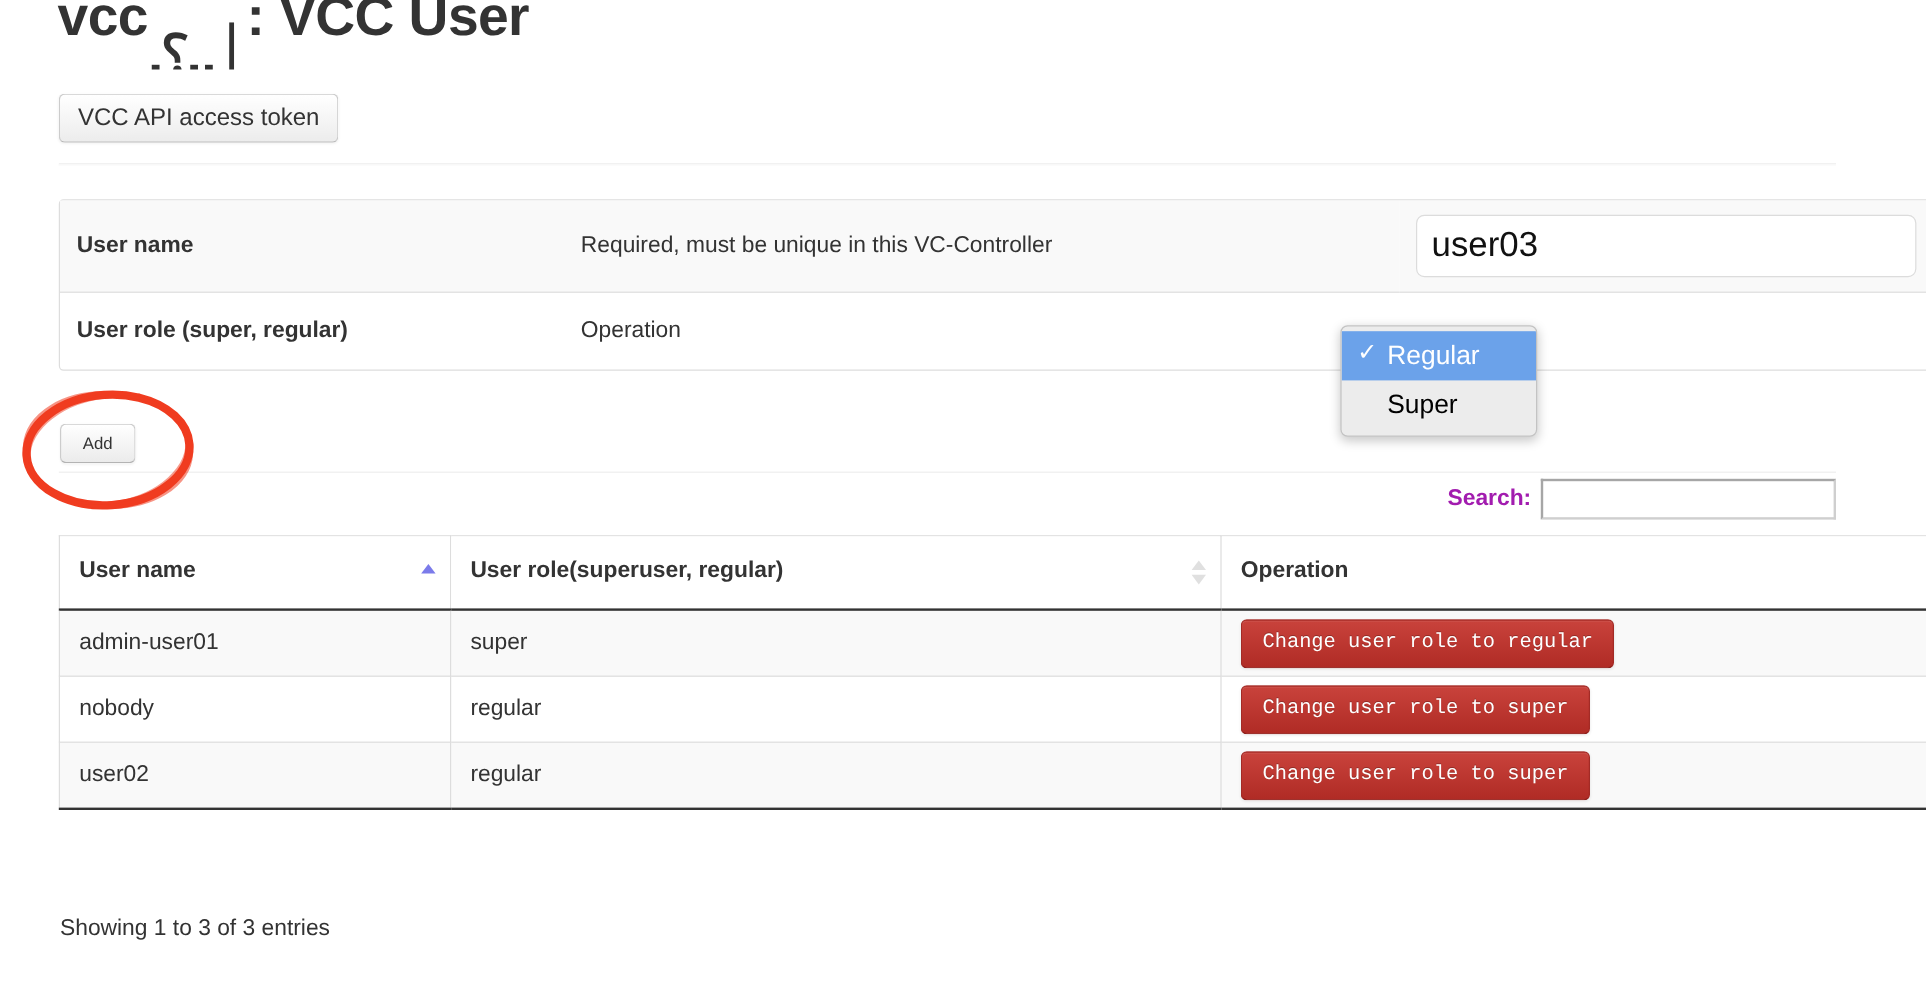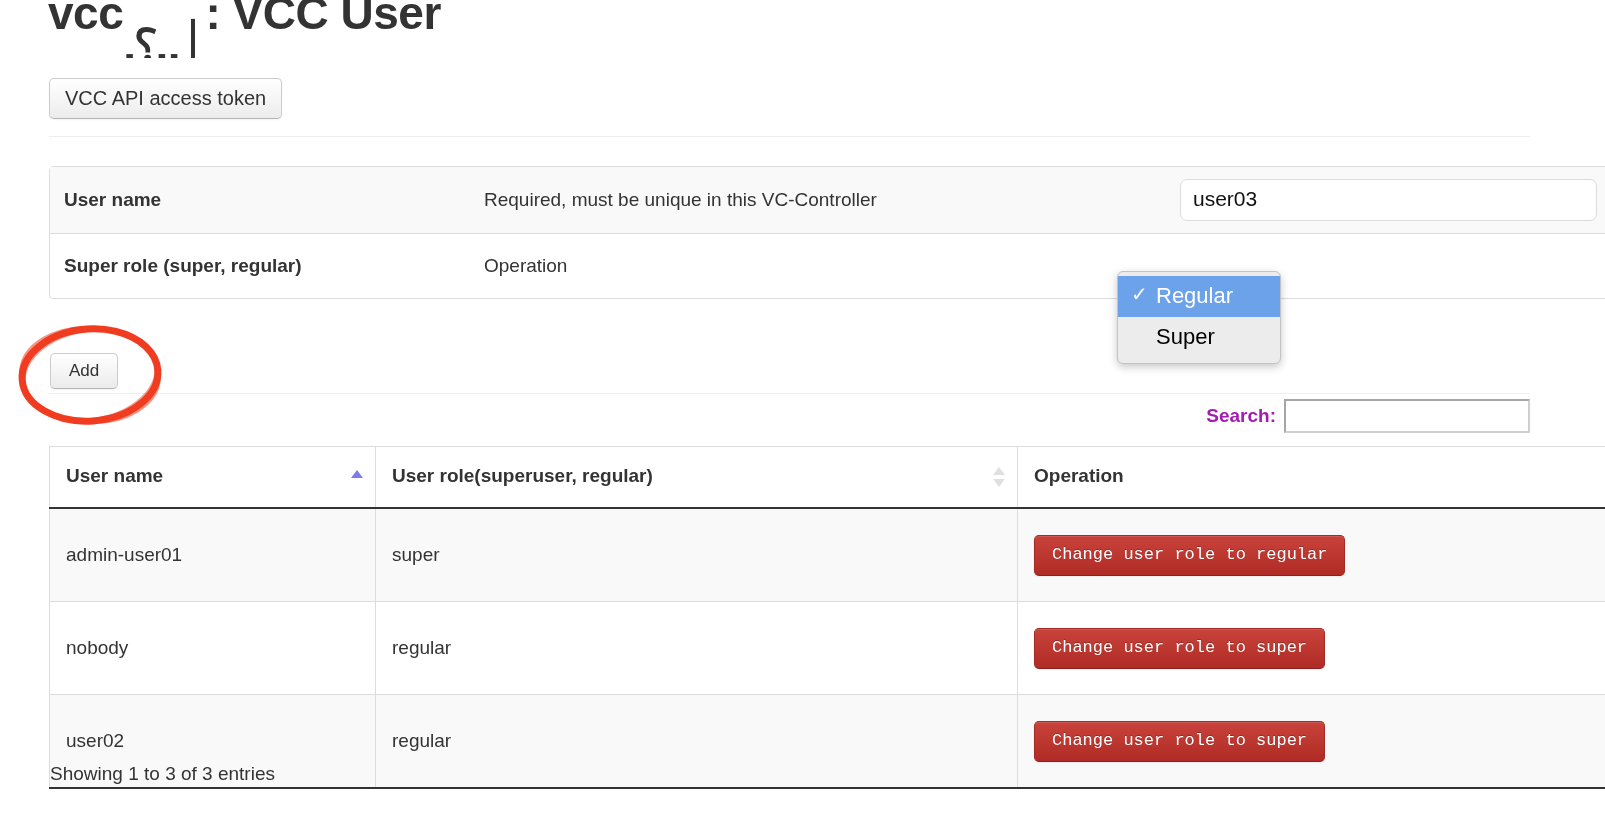--- a/index.html
+++ b/index.html
@@ -87,21 +87,21 @@
   }
   .form-table tr:first-child td { border-top: none; }
   .form-table tr.row-shade td { background: #f9f9f9; }
   .form-table .col-label { width: 392px; font-weight: bold; color: #333; padding-left: 14px; }
   .form-table .col-desc  { width: 668px; color: #333; }
   .form-table .col-field { width: 417px; padding: 12px 14px; position: relative; }
 
   .name-input {
     width: 100%;
     box-sizing: border-box;
-    font-size: 21px;
+    font-size: 29px;
     font-family: "Liberation Sans", sans-serif;
     padding: 6px 10px 8px 12px;
     color: #111111;
     border: 1px solid #dcdcdc;
     border-radius: 7px;
     background: #ffffff;
     outline: none;
     line-height: 1.25;
   }
 
@@ -146,21 +146,21 @@
     line-height: 1;
   }
   .select-popup .opt:not(.selected) .check { visibility: hidden; }
 
   
   .add-btn {
     position: absolute;
     left: 50px;
     top: 353px;
     padding: 8px 18px 9px 18px;
-    font-size: 17px;
+    font-size: 14px;
     color: #333333;
     background: linear-gradient(to bottom, #ffffff 0%, #ebebeb 100%);
     border: 1px solid #cccccc;
     border-bottom-color: #b3b3b3;
     border-radius: 5px;
     box-shadow: inset 0 1px 0 rgba(255,255,255,0.2), 0 1px 2px rgba(0,0,0,0.05);
     font-family: "Liberation Sans", sans-serif;
     cursor: pointer;
     line-height: 1;
     z-index: 5;
@@ -233,21 +233,21 @@
     padding: 18px 16px 20px 16px;
     border: 1px solid #dddddd;
     border-bottom: 2px solid #333333;
     position: relative;
     background: #ffffff;
     vertical-align: middle;
   }
   .data-table td {
     font-size: 19px;
     color: #333333;
-    padding: 23px 16px;
+    padding: 4px 16px;
     border: 1px solid #dddddd;
     vertical-align: middle;
     height: 46px;
   }
   .data-table tr.odd td { background: #f9f9f9; }
   .data-table tr.even td { background: #ffffff; }
   .data-table tr.last td { border-bottom: 2px solid #333333; }
   .col-username { width: 293px; }
   .col-userrole { width: 609px; }
   .col-op { width: 579px; }
@@ -307,21 +307,21 @@
 <table class="form-table">
   <tbody>
     <tr class="row-shade">
       <td class="col-label">User name</td>
       <td class="col-desc">Required, must be unique in this VC-Controller</td>
       <td class="col-field">
         <input class="name-input" type="text" value="user03" style="">
       </td>
     </tr>
     <tr>
-      <td class="col-label">Super role (super, regular)</td>
+      <td class="col-label">User role (super, regular)</td>
       <td class="col-desc">Operation</td>
       <td class="col-field">
         <div class="role-select-anchor"></div>
       </td>
     </tr>
   </tbody>
 </table>
 
 <div class="select-popup">
   <div class="opt selected">

